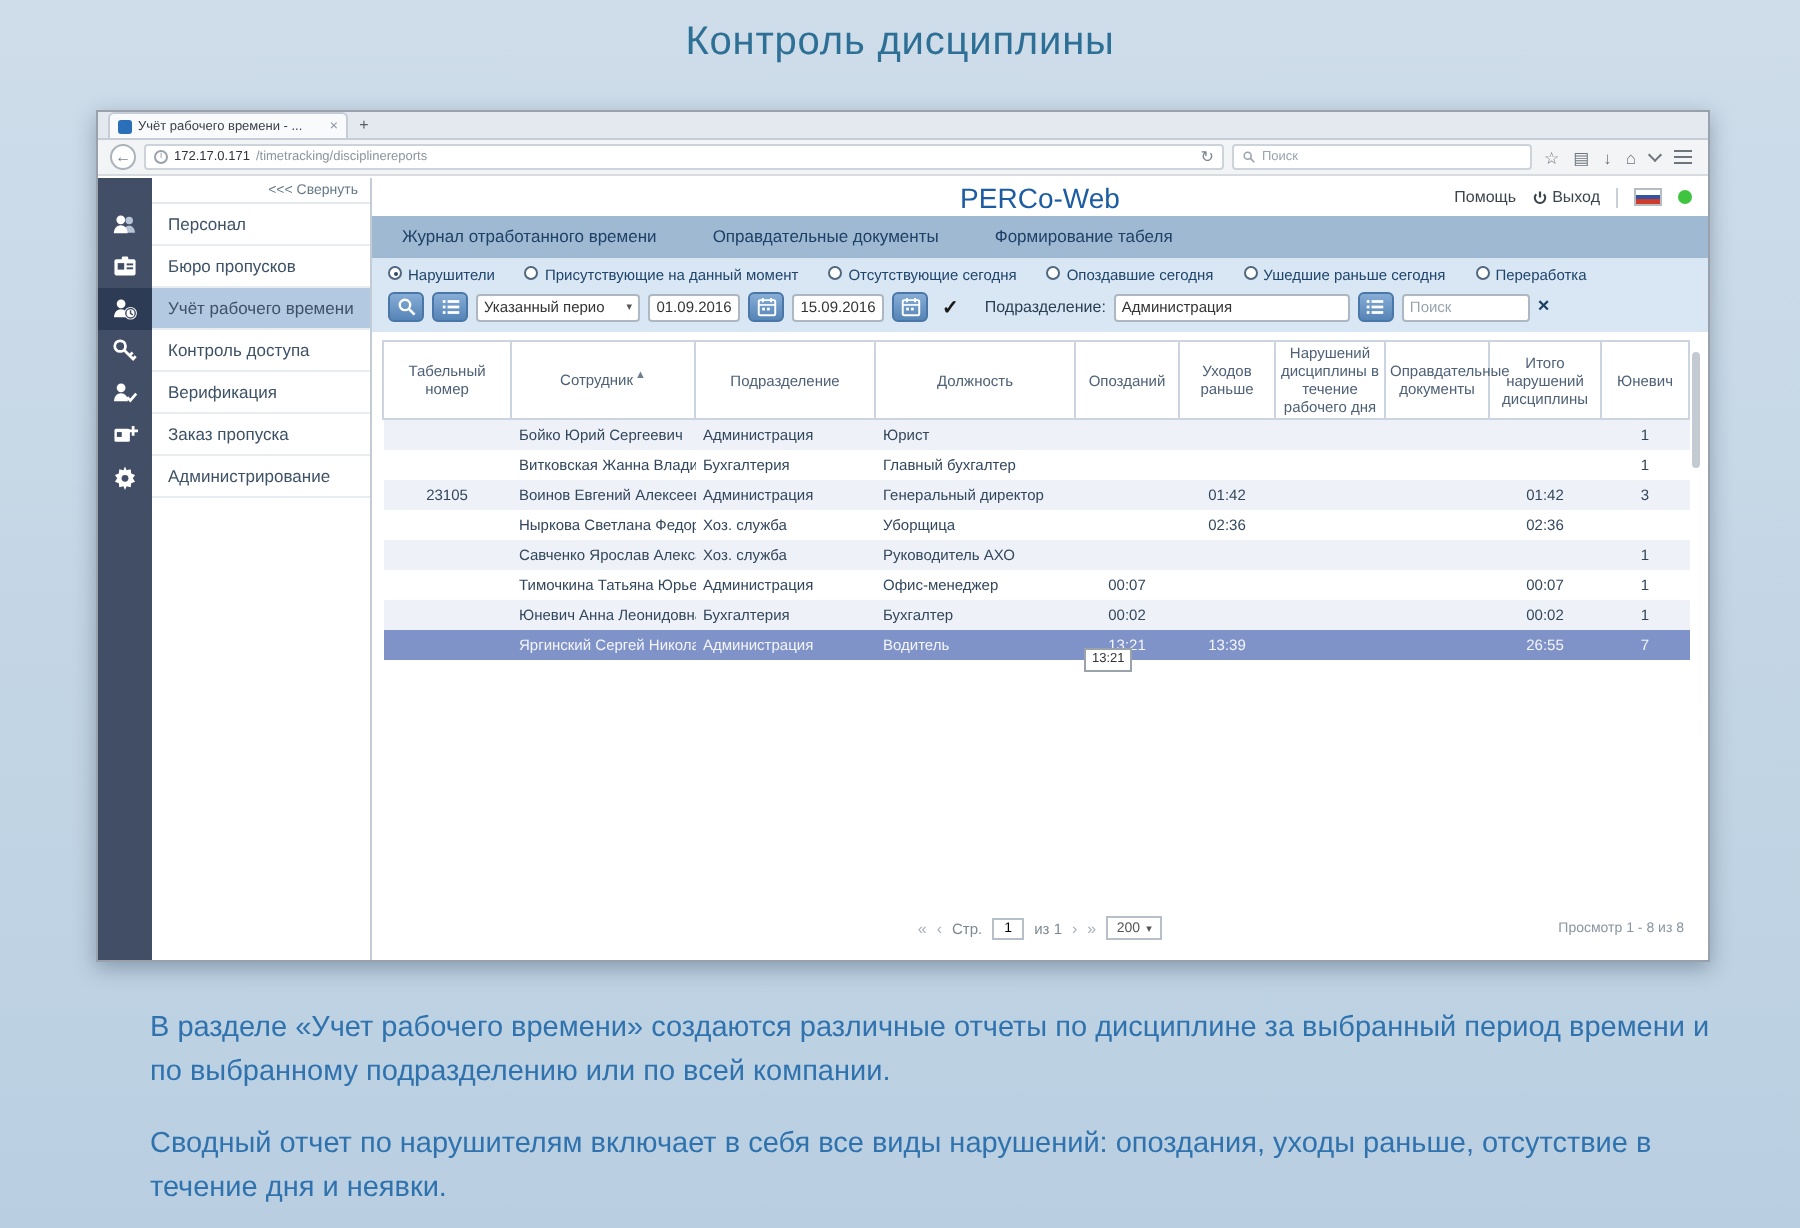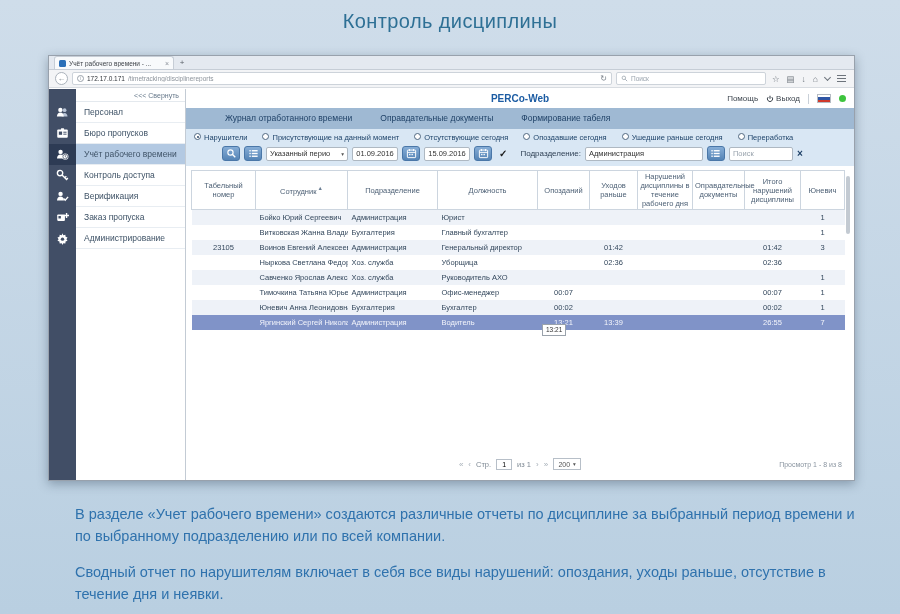--- a/index.html
+++ b/index.html
@@ -45,37 +45,37 @@
   .icon-cell svg { width:13px; height:13px; }
 
   .label-col { width:110px; background:#fff; border-right:1px solid #c3cbd4; flex:0 0 auto; display:flex; flex-direction:column; }
   .collapse { height:13px; line-height:13px; text-align:right; padding-right:6px; font-size:7px; color:#66788a; border-bottom:1px solid #e4e9ee; }
   .menu-item { height:21px; line-height:21px; padding-left:8px; font-size:8.5px; color:#3e5266; border-bottom:1px solid #e8edf2; white-space:nowrap; overflow:hidden; }
   .menu-item.active { background:#b3c9e2; }
 
   .main { flex:1; display:flex; flex-direction:column; background:#fff; min-width:0; }
 
   .app-header { height:19px; position:relative; display:flex; align-items:center; flex:0 0 auto; }
-  .brand { position:absolute; left:0; right:0; text-align:center; font-weight:bold; font-size:10px; color:#1c5ca3; }
+  .brand { position:absolute; left:0; right:0; text-align:center; font-weight:normal; font-size:14px; color:#1c5ca3; }
   .header-right { margin-left:auto; display:flex; align-items:center; gap:8px; padding-right:8px; font-size:8px; color:#3c444d; z-index:1; }
   .logout { display:flex; align-items:center; gap:2px; }
   .sep { width:1px; height:10px; background:#c9d0d8; }
   .flag { width:14px; height:9px; border:1px solid #b6bcc4; background:linear-gradient(#fff 0 33%, #2f55a4 33% 66%, #d03a2b 66% 100%); }
   .status-dot { width:7px; height:7px; border-radius:50%; background:#3ec43e; }
 
-  .app-tabs { height:21px; background:#9fb9d3; display:flex; align-items:stretch; padding-left:26px; gap:2px; flex:0 0 auto; }
+  .app-tabs { height:21px; background:#9fb9d3; display:flex; align-items:stretch; padding-left:2px; gap:2px; flex:0 0 auto; }
   .app-tab { line-height:21px; padding:0 13px; font-size:8.5px; color:#1e4066; white-space:nowrap; }
   .app-tab.active { background:#d9e7f4; border-radius:4px 4px 0 0; }
 
   .filters { background:#d9e7f4; padding:4px 8px 5px; flex:0 0 auto; }
   .radio-row { display:flex; gap:15px; align-items:center; font-size:7.5px; color:#20456b; }
   .radio { display:flex; align-items:flex-start; gap:3px; white-space:nowrap; }
   .rb { width:7px; height:7px; border:1px solid #4f6780; border-radius:50%; background:#fff; position:relative; flex:0 0 auto; }
   .rb.on::after { content:""; position:absolute; inset:1.5px; background:#2e4a6b; border-radius:50%; }
-  .control-row { display:flex; align-items:center; gap:4px; margin-top:4px;margin-left:28px; }
+  .control-row { display:flex; align-items:center; gap:4px; margin-top:4px; }
   .btn-blue { width:18px; height:15px; border:1px solid #4a77a8; border-radius:3px; background:linear-gradient(#86add6,#5584b6); display:flex; align-items:center; justify-content:center; padding:0; }
   .field { height:14px; background:#fff; border:1px solid #aeb8c2; border-radius:2px; font-size:7.5px; color:#333; display:flex; align-items:center; padding:0 3px; }
   .select-box { width:82px; }
   .select-box .caret { margin-left:auto; font-size:5.5px; color:#555; }
   .date-box { width:46px; justify-content:center; }
   .check-icon { font-size:10px; color:#1a1a1a; font-weight:bold; margin:0 3px; }
   .dept-label { font-size:8px; color:#2c3e52; margin-left:6px; white-space:nowrap; }
   .dept-box { width:118px; }
   .search-inp { width:64px; height:14px; border:1px solid #aeb8c2; border-radius:2px; font-size:7.5px; padding:0 3px; color:#555; background:#fff; }
   .search-inp::placeholder { color:#9aa4ae; }

